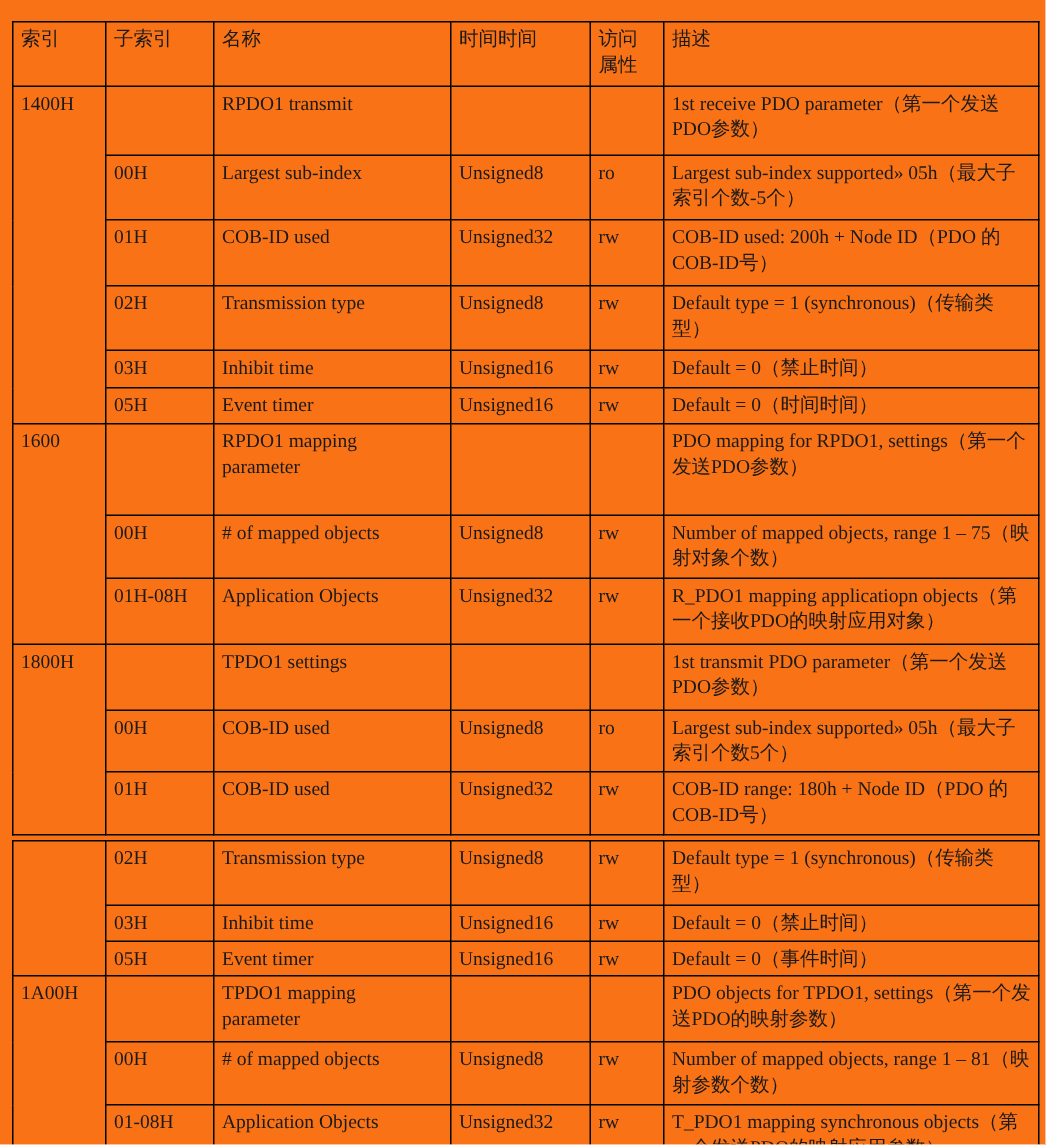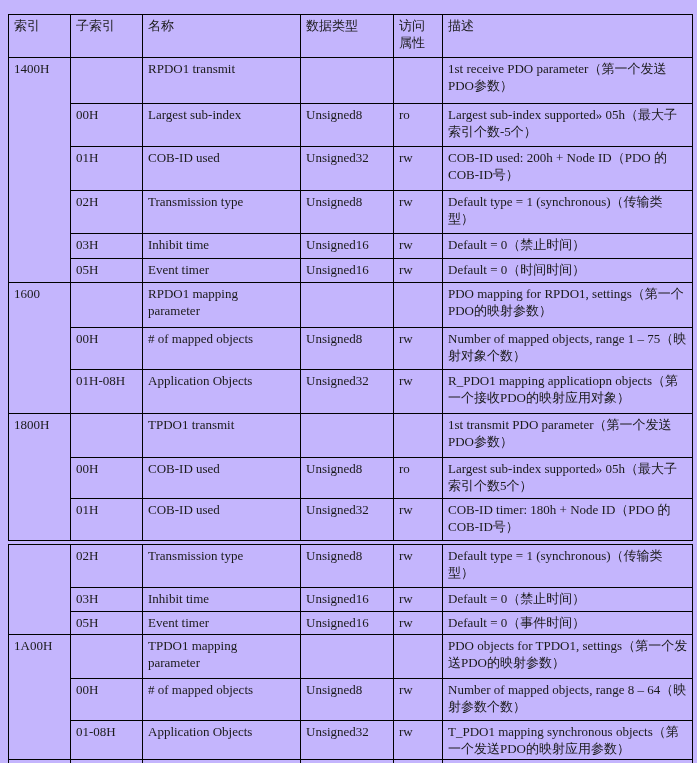--- a/index.html
+++ b/index.html
@@ -5,21 +5,21 @@
   html, body {
     margin: 0;
     padding: 0;
     background: #ffffff;
   }
   .page {
     position: relative;
     width: 697px;
     height: 763px;
     overflow: hidden;
-    background: #c4b5fd;
+    background: #f97316;
     color: #1a1a1a;
     font-family: "Liberation Serif", "DejaVu Serif", serif;
     font-size: 13px;
   }
   table.doc-table {
     border-collapse: collapse;
     table-layout: fixed;
     width: 684px;
     margin-left: 8px;
   }
@@ -54,21 +54,21 @@
           <col style="width: 158px;">
           <col style="width: 93px;">
           <col style="width: 49px;">
           <col style="width: 250px;">
         </colgroup>
         <tbody>
           <tr style="height: 43px;">
             <th>索引</th>
             <th>子索引</th>
             <th>名称</th>
-            <th>数据类型</th>
+            <th>时间时间</th>
             <th>访问
 属性</th>
             <th>描述</th>
           </tr>
           <tr style="height: 46px;">
             <td rowspan="6">1400H</td>
             <td></td>
             <td>RPDO1 transmit</td>
             <td></td>
             <td></td>
@@ -102,64 +102,64 @@
             <td>rw</td>
             <td>Default = 0（禁止时间）</td>
           </tr>
           <tr style="height: 24px;">
             <td>05H</td>
             <td>Event timer</td>
             <td>Unsigned16</td>
             <td>rw</td>
             <td>Default = 0（时间时间）</td>
           </tr>
-          <tr style="height: 45px;">
+          <tr style="height: 61px;">
             <td rowspan="3">1600</td>
             <td></td>
             <td>RPDO1 mapping
 parameter</td>
             <td></td>
             <td></td>
-            <td>PDO mapping for RPDO1, settings（第一个PDO的映射参数）</td>
+            <td>PDO mapping for RPDO1, settings（第一个发送PDO参数）</td>
           </tr>
           <tr style="height: 42px;">
             <td>00H</td>
             <td># of mapped objects</td>
             <td>Unsigned8</td>
             <td>rw</td>
             <td>Number of mapped objects, range 1 – 75（映射对象个数）</td>
           </tr>
           <tr style="height: 44px;">
             <td>01H-08H</td>
             <td>Application Objects</td>
             <td>Unsigned32</td>
             <td>rw</td>
             <td>R_PDO1 mapping applicatiopn objects（第一个接收PDO的映射应用对象）</td>
           </tr>
           <tr style="height: 44px;">
             <td rowspan="3">1800H</td>
             <td></td>
-            <td>TPDO1 transmit</td>
+            <td>TPDO1 settings</td>
             <td></td>
             <td></td>
             <td>1st transmit PDO parameter（第一个发送PDO参数）</td>
           </tr>
           <tr style="height: 41px;">
             <td>00H</td>
             <td>COB-ID used</td>
             <td>Unsigned8</td>
             <td>ro</td>
             <td>Largest sub-index supported» 05h（最大子索引个数5个）</td>
           </tr>
           <tr style="height: 42px;">
             <td>01H</td>
             <td>COB-ID used</td>
             <td>Unsigned32</td>
             <td>rw</td>
-            <td>COB-ID timer: 180h + Node ID（PDO 的COB-ID号）</td>
+            <td>COB-ID range: 180h + Node ID（PDO 的COB-ID号）</td>
           </tr>
         </tbody>
       </table>
     </div>
   <div id="table-mount-2">
       <table class="doc-table second">
         <colgroup>
           <col style="width: 62px;">
           <col style="width: 72px;">
           <col style="width: 158px;">
@@ -197,21 +197,21 @@
 parameter</td>
             <td></td>
             <td></td>
             <td>PDO objects for TPDO1, settings（第一个发送PDO的映射参数）</td>
           </tr>
           <tr style="height: 42px;">
             <td>00H</td>
             <td># of mapped objects</td>
             <td>Unsigned8</td>
             <td>rw</td>
-            <td>Number of mapped objects, range 8 – 64（映射参数个数）</td>
+            <td>Number of mapped objects, range 1 – 81（映射参数个数）</td>
           </tr>
           <tr style="height: 39px;">
             <td>01-08H</td>
             <td>Application Objects</td>
             <td>Unsigned32</td>
             <td>rw</td>
             <td>T_PDO1 mapping synchronous objects（第一个发送PDO的映射应用参数）</td>
           </tr>
           <tr style="height: 12px;">
             <td></td>

